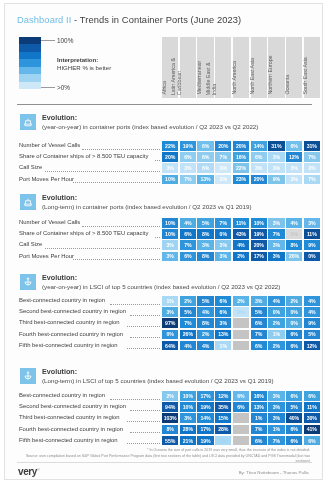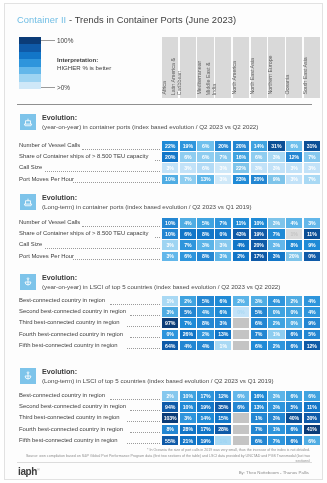--- a/index.html
+++ b/index.html
@@ -80,21 +80,21 @@
   .logo sup{font-size:4px;font-weight:normal;vertical-align:super;color:#9a9a9a;}
   .byline{position:absolute;right:13px;font-size:4.4px;color:#8d8d8d;white-space:nowrap;}
 </style>
 </head>
 <body>
 
 <div id="page">
   <div id="card">
 
     <div class="title">
-      <span class="accent">Container II</span><span> - Trends in Container Ports (June 2023)</span>
+      <span class="accent">Dashboard II</span><span> - Trends in Container Ports (June 2023)</span>
     </div>
 
     <div class="legend-wrap">
       <div class="legend-bar" id="legend-bar">
           <div style="background: rgb(11, 60, 120); height: 7.42857px;"></div>
           <div style="background: rgb(15, 90, 168); height: 7.42857px;"></div>
           <div style="background: rgb(18, 118, 200); height: 7.42857px;"></div>
           <div style="background: rgb(46, 149, 220); height: 7.42857px;"></div>
           <div style="background: rgb(99, 183, 234); height: 7.42857px;"></div>
           <div style="background: rgb(158, 212, 242); height: 7.42857px;"></div>
@@ -460,17 +460,17 @@
                 <div class="cell" style="background: rgb(79, 172, 227); color: rgb(255, 255, 255);">6%</div>
               </div>
             </div>
           </div>
         </div>
       </div>
 
     <div class="note" style="top:444px;">* In Oceania the size of port calls in 2019 was very small, thus the increase of the index is not detailed.</div>
     <div class="note" style="top:450px;width:292px;">Source: own compilation based on S&amp;P Global Port Performance Program data (first two sections of the table) and LSCI data provided by UNCTAD and PGS Transmodal (last two sections)</div>
     <div class="footer-rule" style="top:458px;"></div>
-    <div class="logo" style="top:462px;"><span>iaph</span><sup>®</sup></div>
+    <div class="logo" style="top:462px;"><span>very</span><sup>®</sup></div>
     <div class="byline" style="top:466px;">By: Theo Notteboom - Thanos Pallis</div>
 
   </div>
 </div>
 
 </body></html>

